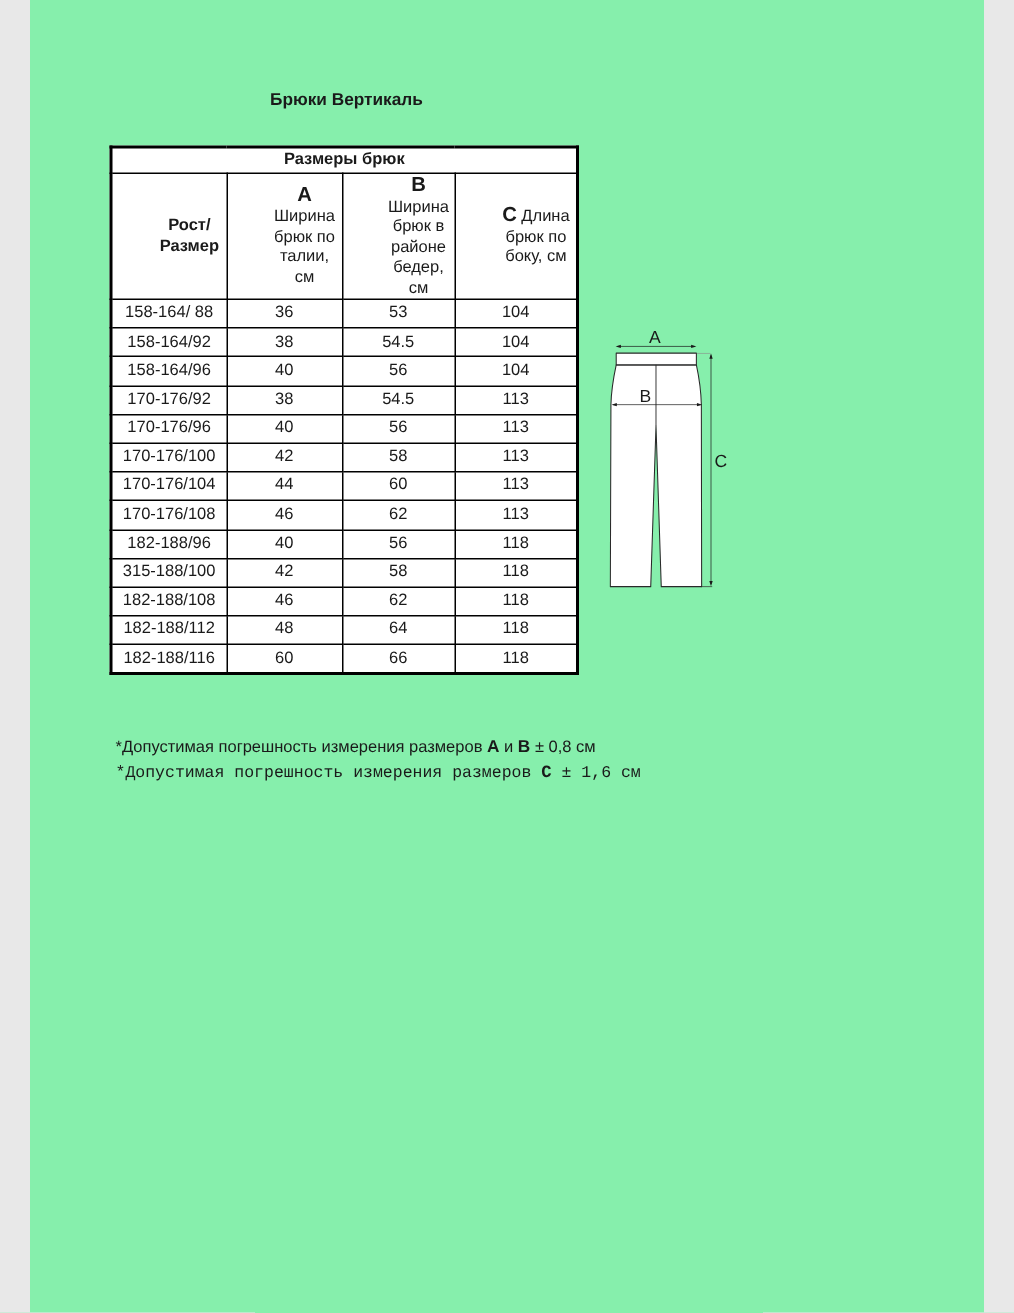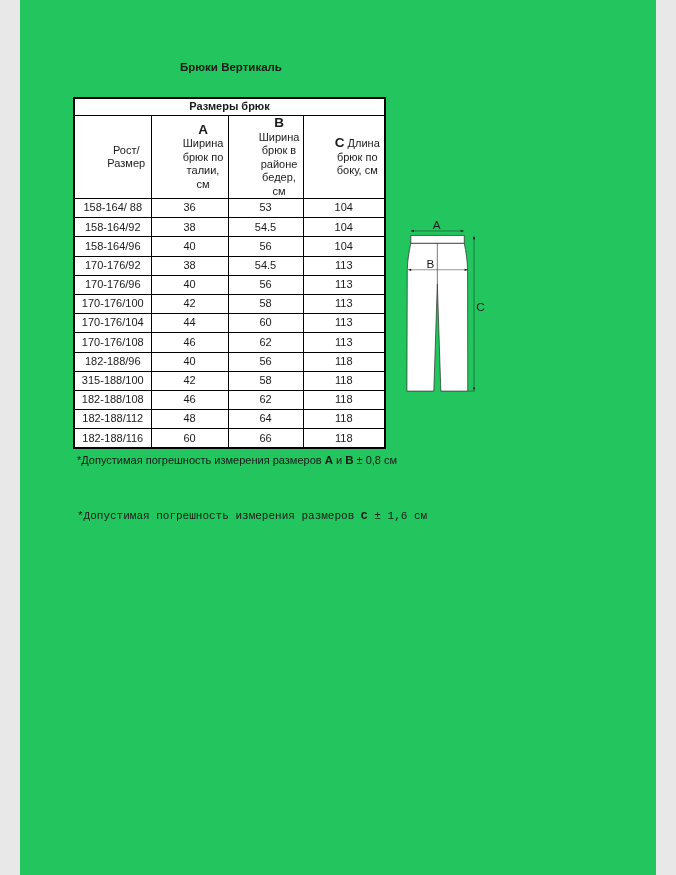--- a/index.html
+++ b/index.html
@@ -5,21 +5,21 @@
   html, body {
     margin: 0;
     padding: 0;
     background: #e8e8e8;
     font-family: "Liberation Sans", sans-serif;
   }
   .page {
     position: relative;
     width: 636px;
     height: 875px;
-    background: #22c55e;
+    background: #86efac;
     color: #1a1a1a;
     overflow: hidden;
     margin: 0 auto;
   }
   .doc-title {
     position: absolute;
     left: 160px;
     top: 61px;
     font-size: 11.5px;
     font-weight: bold;
@@ -49,37 +49,37 @@
   .size-table tr.caption-row th {
     height: 16px;
     font-weight: bold;
     text-align: center;
   }
   .size-table tr.header-row th {
     height: 64px;
     padding-left: 28px;
   }
   .size-table tr.header-row th.first {
-    font-weight: normal;
+    font-weight: bold;
   }
   .col-letter {
     font-weight: bold;
     font-size: 13.5px;
   }
   .size-table tbody td {
     height: 18.2px;
   }
   .footnote {
     position: absolute;
     left: 57px;
     margin: 0;
     font-size: 11px;
     white-space: nowrap;
   }
-  .footnote.fn-1 { top: 454px; }
+  .footnote.fn-1 { top: 492px; }
   .footnote.fn-2 { top: 509px; font-family: Liberation Mono, monospace; }
   .footnote b { font-size: 11.5px; }
   svg.diagram {
     position: absolute;
     left: 383px;
     top: 95px;
   }
   .diagram .cloth {
     fill: #ffffff;
     stroke: #2a2a2a;

